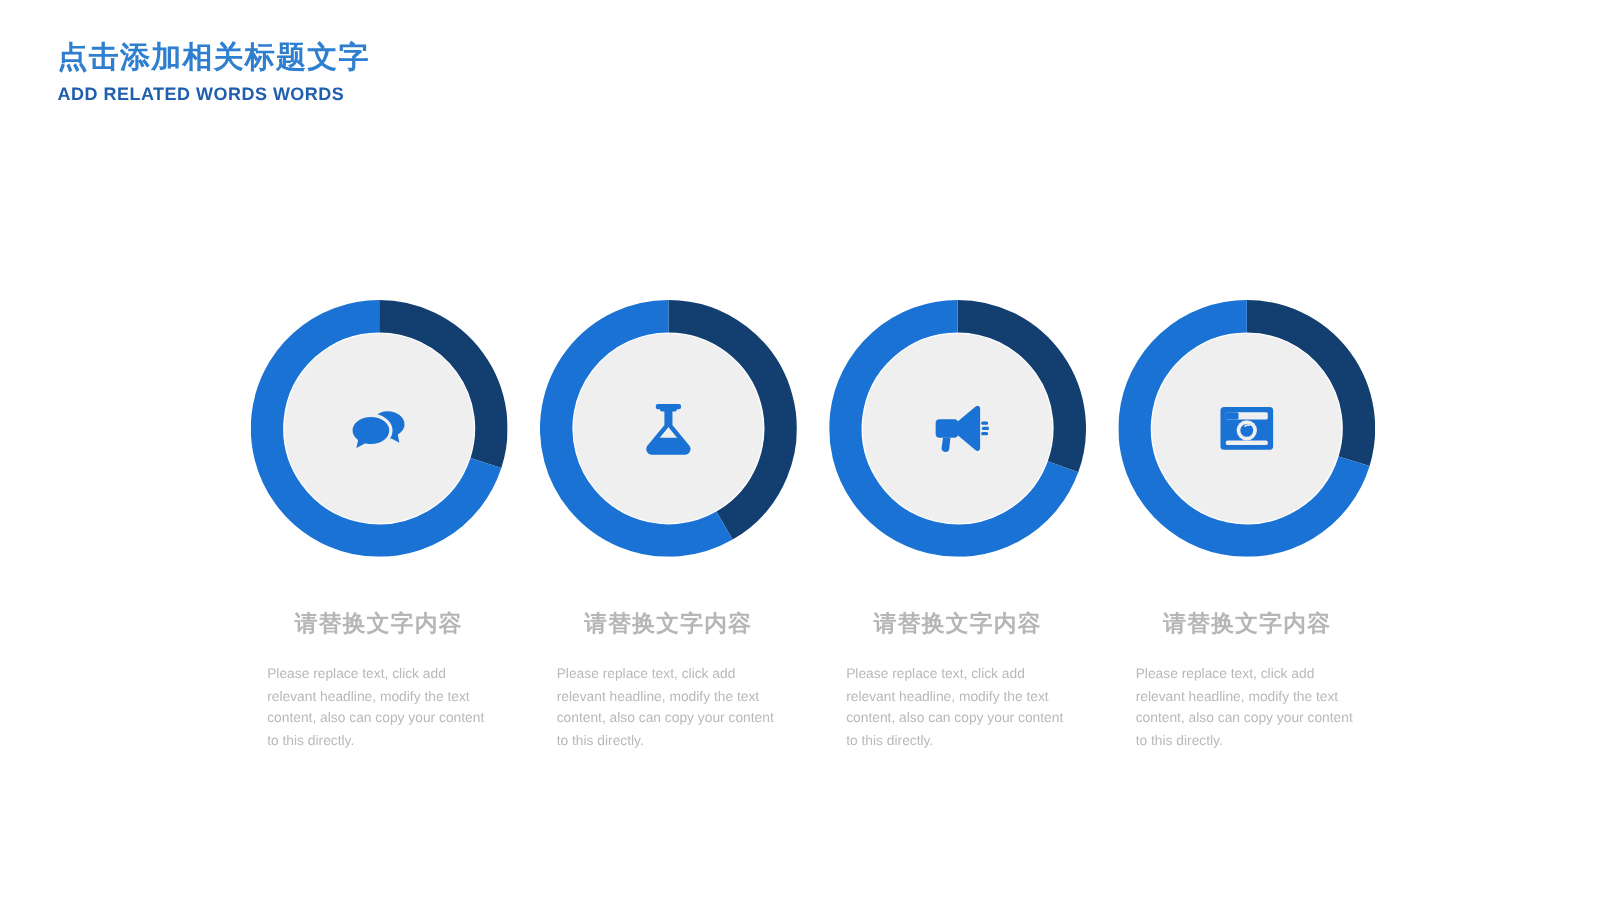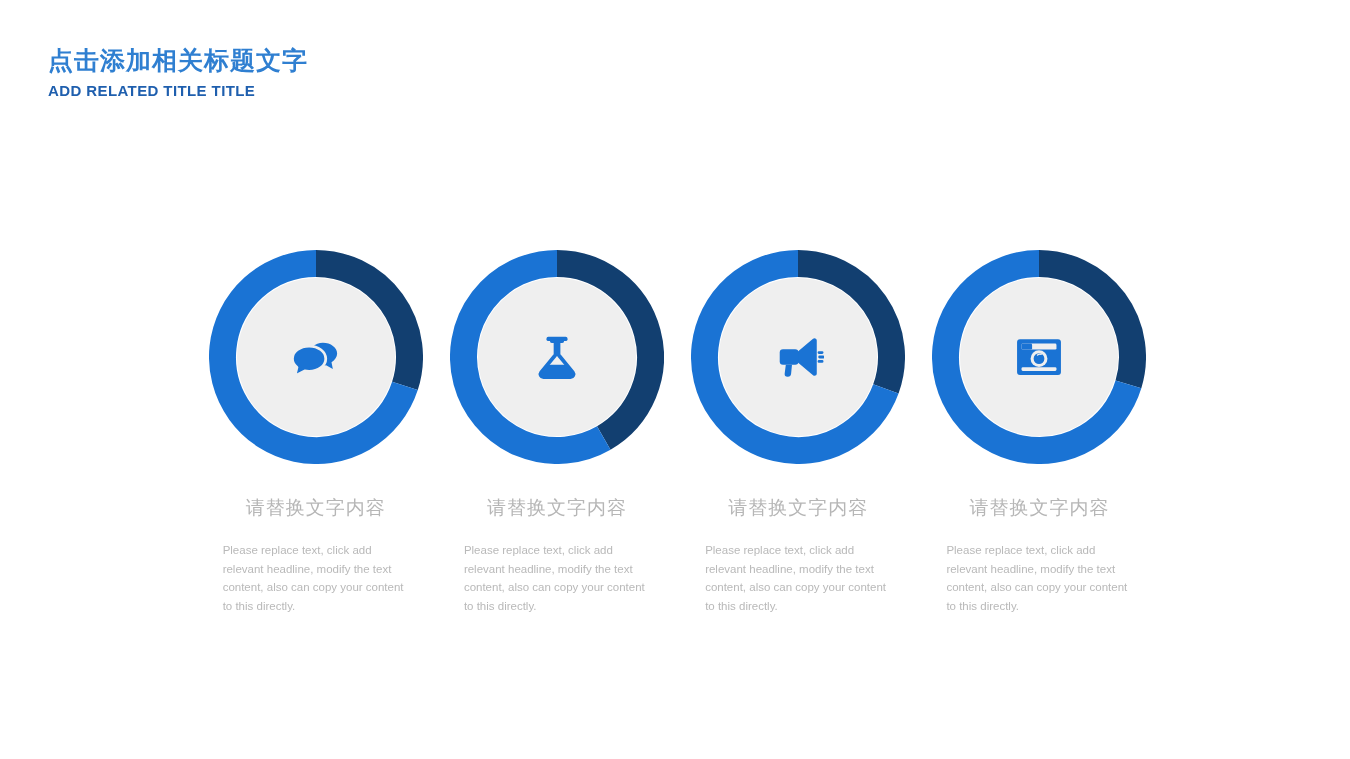--- a/index.html
+++ b/index.html
@@ -12,21 +12,21 @@
     height: 759px;
     position: relative;
     overflow: hidden;
     font-family: "Liberation Sans", "DejaVu Sans", sans-serif;
   }
 
   
   #header {
     position: absolute;
     left: 48px;
-    top: 48px;
+    top: 36px;
     line-height: 1;
   }
   #header .cn-title {
     font-size: 25px;
     font-weight: bold;
     color: #2f7fd1;
     letter-spacing: 1px;
     white-space: nowrap;
   }
   #header .en-title {
@@ -79,42 +79,43 @@
     pointer-events: none;
   }
   .donut-icon svg {
     width: 52px;
     height: 52px;
     display: block;
   }
 
   
   .card-title {
-    margin-top: 31px;
+    margin-top: 43px;
     font-size: 19px;
     color: #b6b6b6;
     letter-spacing: 1px;
     text-align: center;
     white-space: nowrap;
+    font-weight: bold;
   }
   .card-desc {
     margin-top: 20px;
     width: 186px;
     font-size: 11.5px;
     line-height: 1.62;
     color: #b9b9b9;
     text-align: left;
   }
 </style>
 </head>
 <body>
 
 <div id="header">
   <div class="cn-title">点击添加相关标题文字</div>
-  <div class="en-title">ADD RELATED TITLE TITLE</div>
+  <div class="en-title">ADD RELATED WORDS WORDS</div>
 </div>
 
 <div id="cards">
     <div class="card">
       <div class="donut-wrap">
         <svg viewBox="0 0 214 214">
           <circle cx="107" cy="107" r="79" fill="#efefef"></circle>
           <path d="M 107.00 13.50 A 93.5 93.5 0 0 1 195.92 135.89" stroke="#123f70" stroke-width="27" fill="none"></path>
           <path d="M 107.00 13.50 A 93.5 93.5 0 1 0 195.92 135.89" stroke="#1a73d4" stroke-width="27" fill="none"></path>
         </svg>

